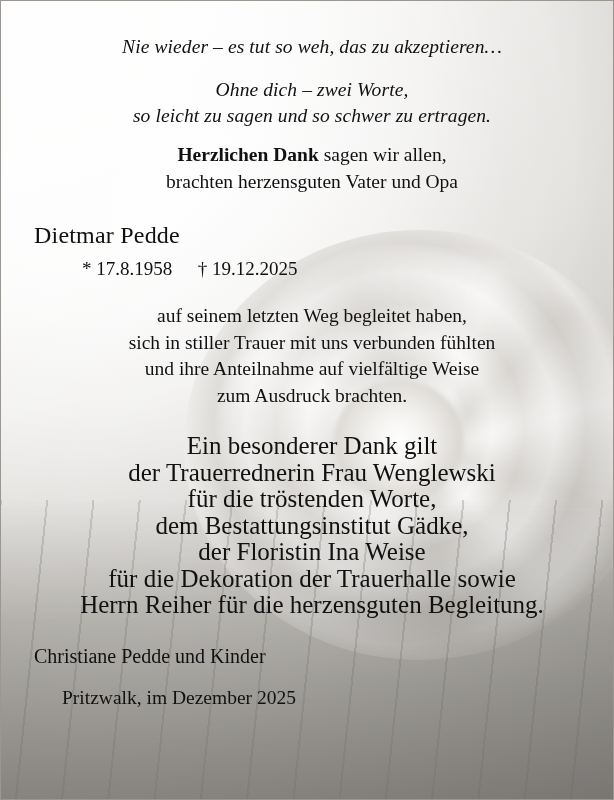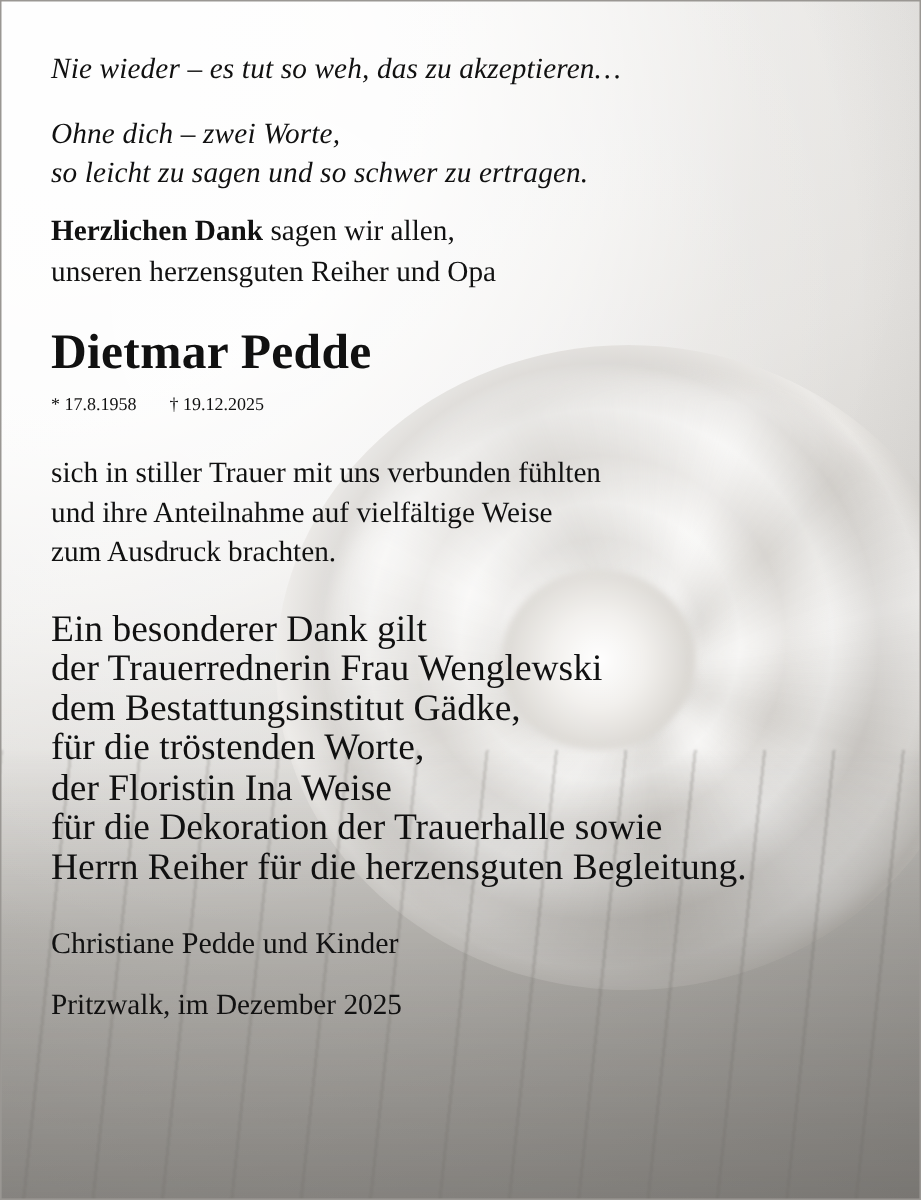--- a/index.html
+++ b/index.html
@@ -94,48 +94,49 @@
     pointer-events: none;
   }
 
   
   .content {
     position: absolute;
     left: 34px;
     top: 34px;
     right: 24px;
   }
-  .line { white-space: pre; }
+  .line { white-space: pre; text-align: center; }
 
   .verse {
     font-style: italic;
     font-size: 19.5px;
     line-height: 26px;
     letter-spacing: 0.1px;
   }
   .verse-block-2 { margin-top: 17px; }
 
   .thanks {
     margin-top: 12px;
     font-size: 19.5px;
     line-height: 27px;
   }
   .thanks b { font-weight: bold; }
 
   .name {
     margin-top: 22px;
-    font-size: 33px;
-    font-weight: bold;
+    font-size: 24px;
+    font-weight: normal;
     letter-spacing: 0.2px;
     line-height: 36px;
   }
   .dates {
     margin-top: 4px;
-    font-size: 12px;
+    font-size: 19px;
     line-height: 24px;
+    margin-left: 48px;
   }
   .dates .gap { display: inline-block; width: 16px; }
 
   .body1 {
     margin-top: 22px;
     font-size: 19.5px;
     line-height: 26.5px;
   }
   .body2 {
     margin-top: 24px;
@@ -145,20 +146,21 @@
   .signature {
     margin-top: 24px;
     font-size: 20px;
     font-weight: normal;
     line-height: 26px;
   }
   .place {
     margin-top: 16px;
     font-size: 19.5px;
     line-height: 26px;
+    margin-left: 28px;
   }
 </style>
 </head>
 <body>
 
 <div id="page">
   <div class="bg"></div>
   <div class="rose"></div>
   <div class="rose-petals"></div>
   <div class="rose-core"></div>
@@ -171,44 +173,45 @@
       <div class="line">Nie wieder – es tut so weh, das zu akzeptieren…</div>
     </div>
 
     <div class="verse verse-block-2">
       <div class="line">Ohne dich – zwei Worte,</div>
       <div class="line">so leicht zu sagen und so schwer zu ertragen.</div>
     </div>
 
     <div class="thanks">
       <div class="line"><b>Herzlichen Dank</b><span> sagen wir allen,</span></div>
-      <div class="line">unseren herzensguten Reiher und Opa</div>
+      <div class="line">brachten herzensguten Vater und Opa</div>
     </div>
 
     <div class="name">Dietmar Pedde</div>
 
     <div class="dates">
       <span>*</span>
       <span>17.8.1958</span>
       <span class="gap"></span>
       <span>†</span>
       <span>19.12.2025</span>
     </div>
 
     <div class="body1">
+      <div class="line">auf seinem letzten Weg begleitet haben,</div>
       <div class="line">sich in stiller Trauer mit uns verbunden fühlten</div>
       <div class="line">und ihre Anteilnahme auf vielfältige Weise</div>
       <div class="line">zum Ausdruck brachten.</div>
     </div>
 
     <div class="body2">
       <div class="line">Ein besonderer Dank gilt</div>
       <div class="line">der Trauerrednerin Frau Wenglewski</div>
+      <div class="line">für die tröstenden Worte,</div>
       <div class="line">dem Bestattungsinstitut Gädke,</div>
-      <div class="line">für die tröstenden Worte,</div>
       <div class="line">der Floristin Ina Weise</div>
       <div class="line">für die Dekoration der Trauerhalle sowie</div>
       <div class="line">Herrn Reiher für die herzensguten Begleitung.</div>
     </div>
 
     <div class="signature">Christiane Pedde und Kinder</div>
 
     <div class="place">Pritzwalk, im Dezember 2025</div>
 
   </div>

